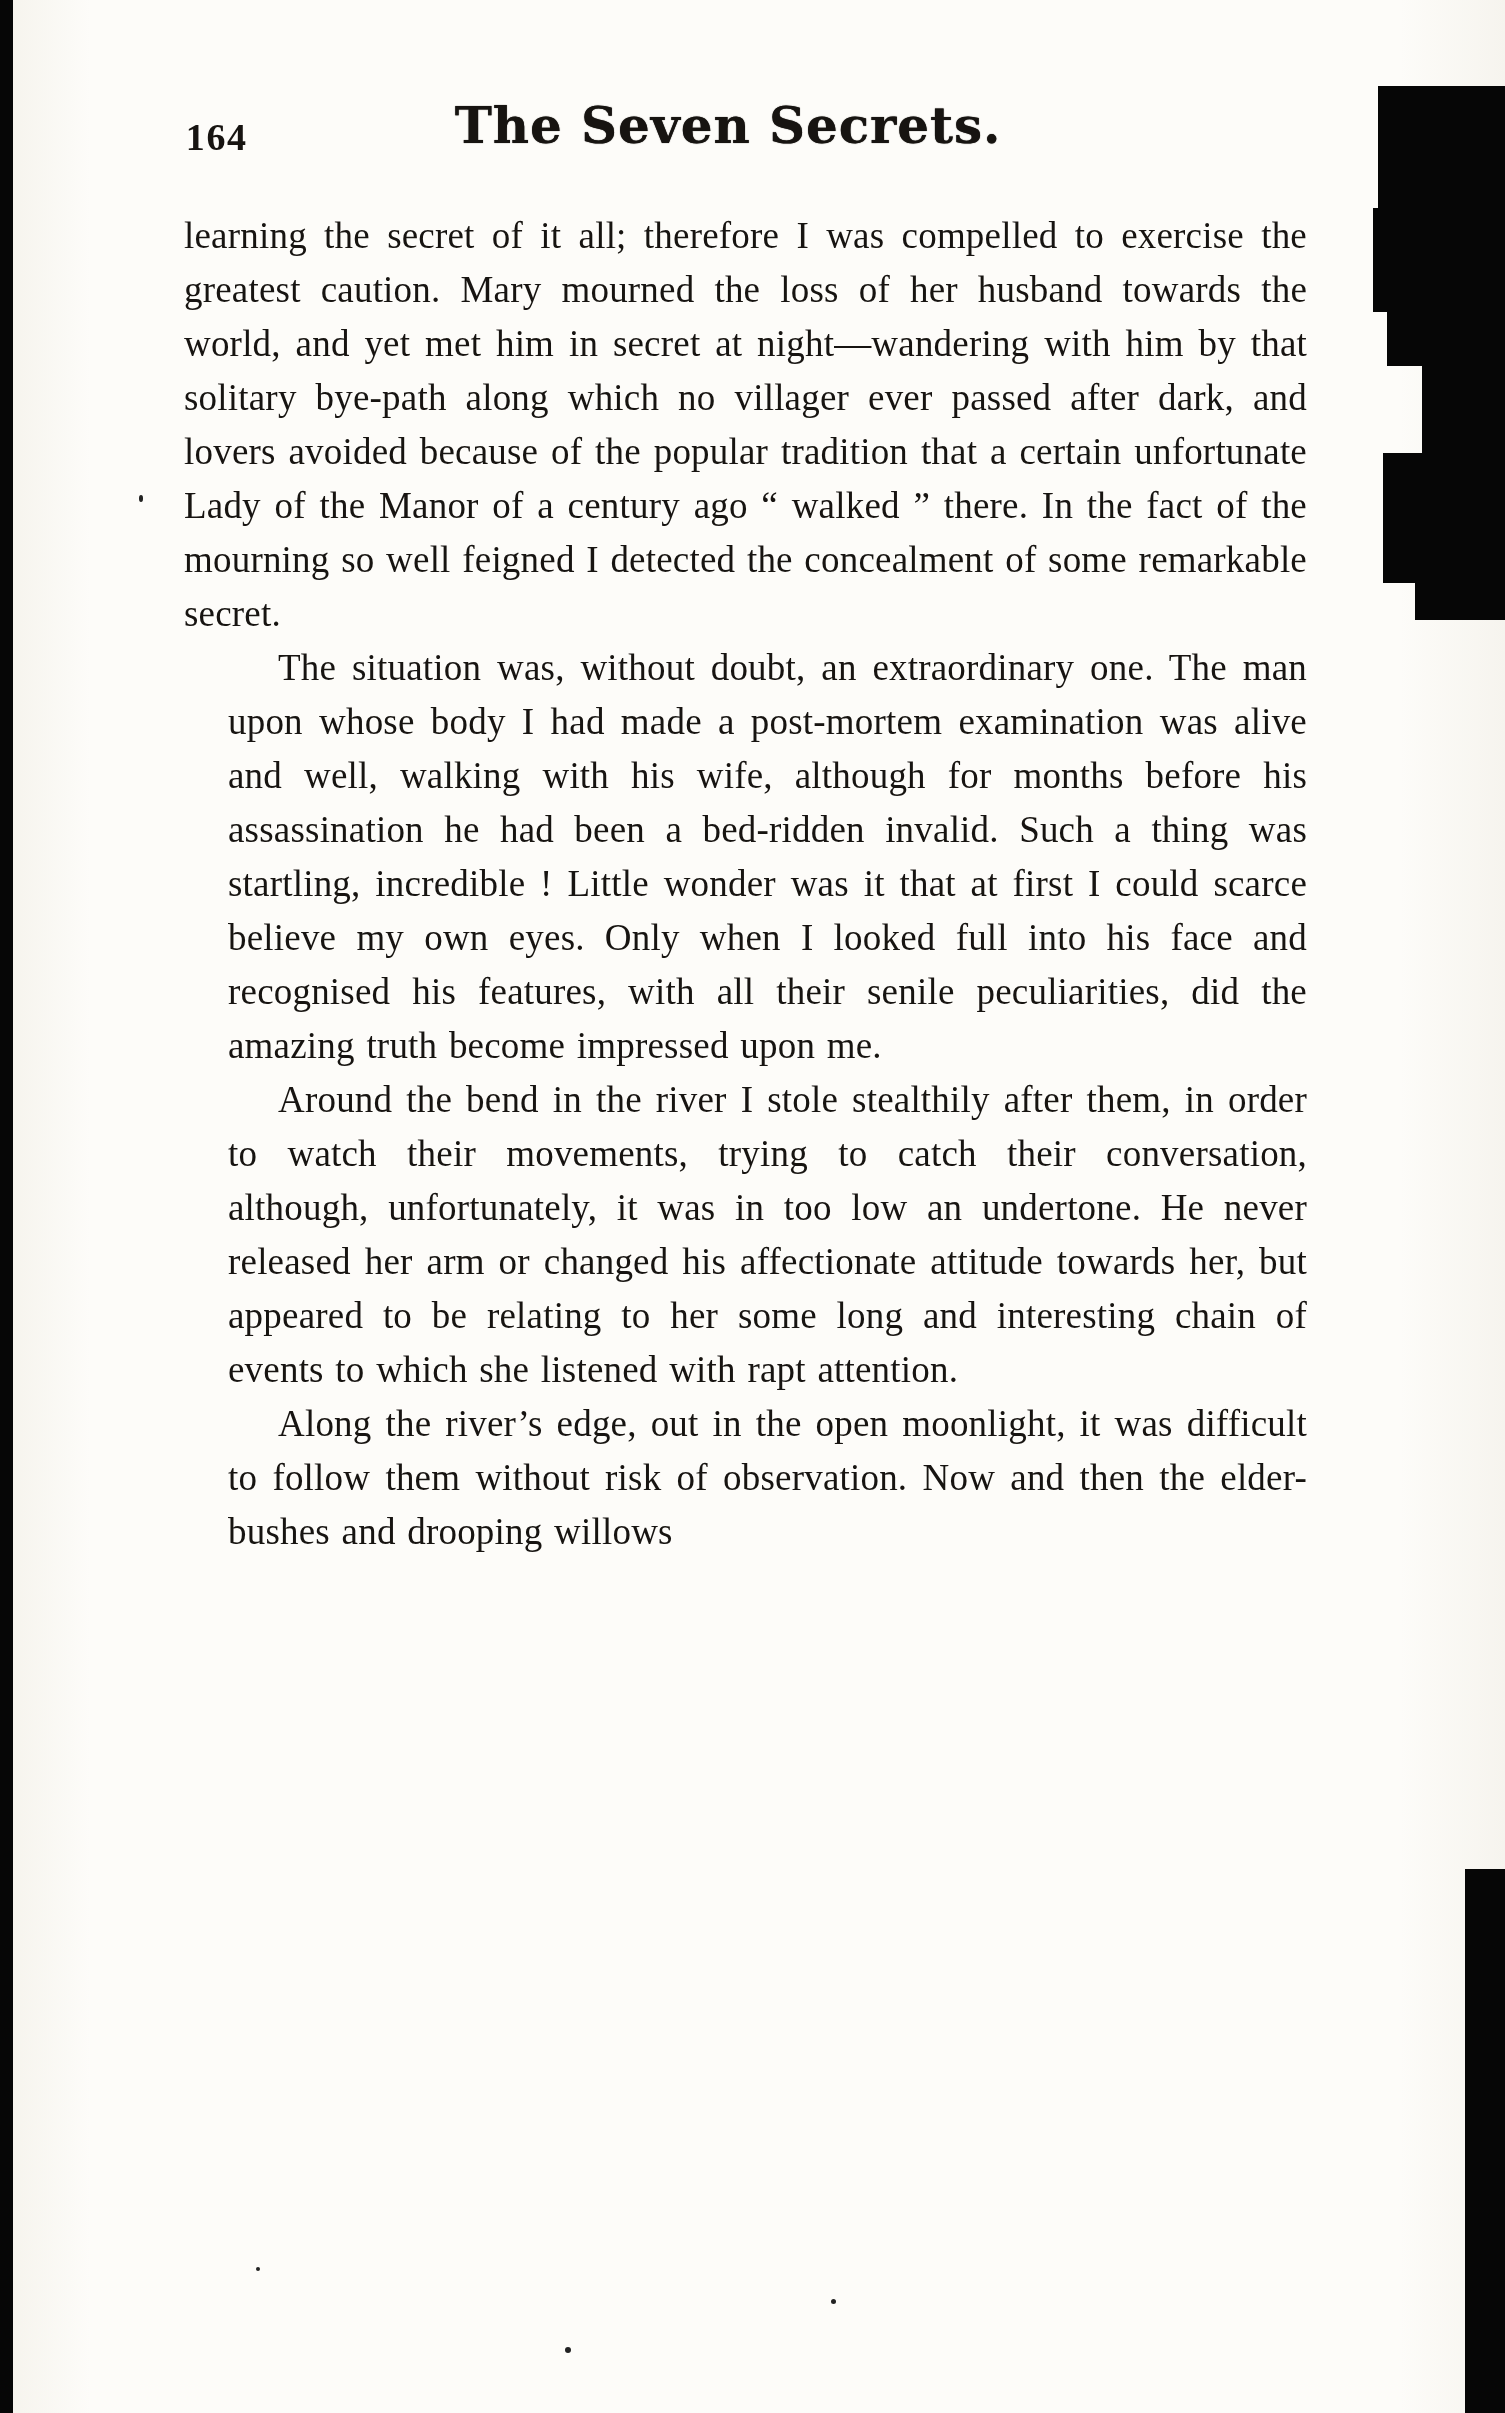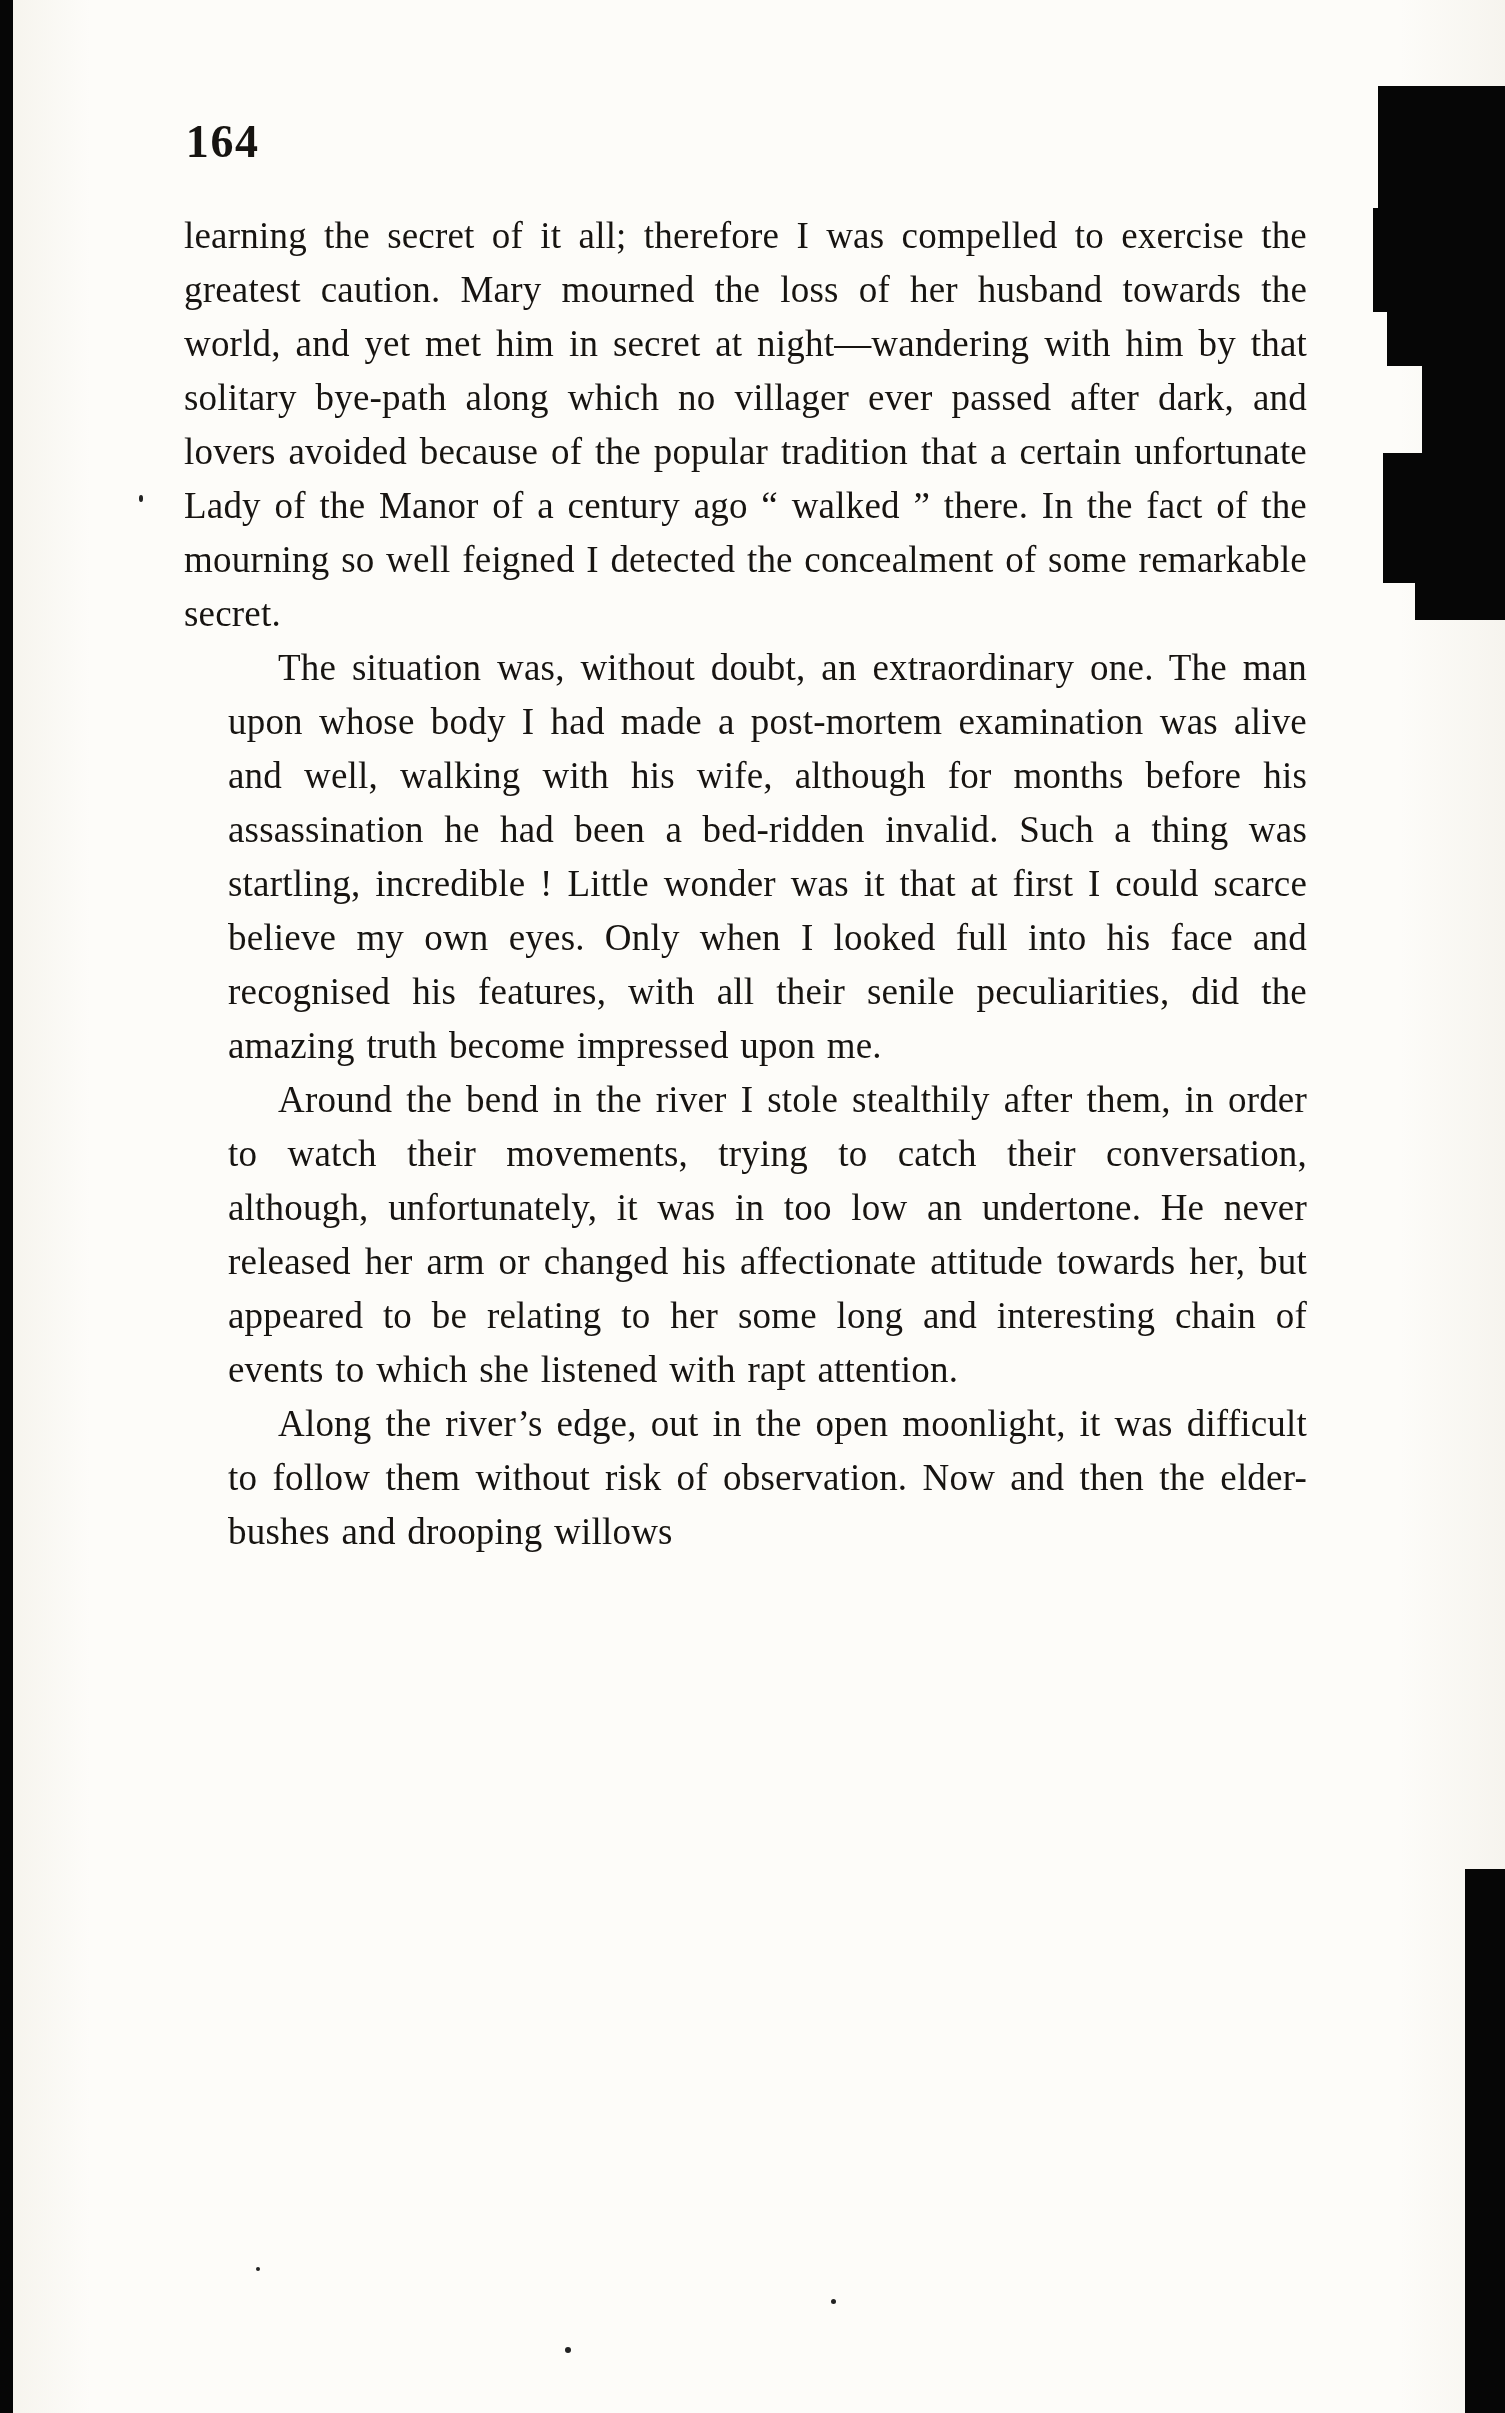--- a/index.html
+++ b/index.html
@@ -25,21 +25,21 @@
   }
   .page-header {
     position: relative;
     height: 83px;
     margin-bottom: 29.5px;
   }
   .page-number {
     position: absolute;
     left: 1.7px;
     top: 19px;
-    font-size: 46px;
+    font-size: 38px;
     font-weight: 700;
     letter-spacing: 1.7px;
   }
   .page-title {
     position: absolute;
     left: 0; right: 35px; top: 0;
     text-align: center;
     font-family: "DejaVu Serif", serif;
     font-weight: 700;
     font-size: 50px;
@@ -79,20 +79,21 @@
 </style>
 </head>
 <body>
 
 <div class="scan-page">
 
   <div class="text-block">
 
     <div class="page-header">
       <span class="page-number">164</span>
+      <span class="page-title">The Seven Secrets.</span>
     </div>
 
     <div class="body-text">
       <p>learning the secret of it all; therefore I was compelled to exercise the greatest caution.  Mary mourned the loss of her husband towards the world, and yet met him in secret at night—wandering with him by that solitary bye-path along which no villager ever passed after dark, and lovers avoided because of the popular tradition that a certain unfortunate Lady of the Manor of a century ago “ walked ” there.  In the fact of the mourning so well feigned I detected the concealment of some remarkable secret.</p>
       <p class="indent">The situation was, without doubt, an extraordinary one.  The man upon whose body I had made a post-mortem examination was alive and well, walking with his wife, although for months before his assassination he had been a bed-ridden invalid.  Such a thing was startling, incredible !  Little wonder was it that at first I could scarce believe my own eyes.  Only when I looked full into his face and recognised his features, with all their senile peculiarities, did the amazing truth become impressed upon me.</p>
       <p class="indent">Around the bend in the river I stole stealthily after them, in order to watch their movements, trying to catch their conversation, although, unfortunately, it was in too low an undertone.  He never released her arm or changed his affectionate attitude towards her, but appeared to be relating to her some long and interesting chain of events to which she listened with rapt attention.</p>
       <p class="indent">Along the river’s edge, out in the open moonlight, it was difficult to follow them without risk of observation.  Now and then the elder-bushes and drooping willows</p>
     </div>
 
   </div>

